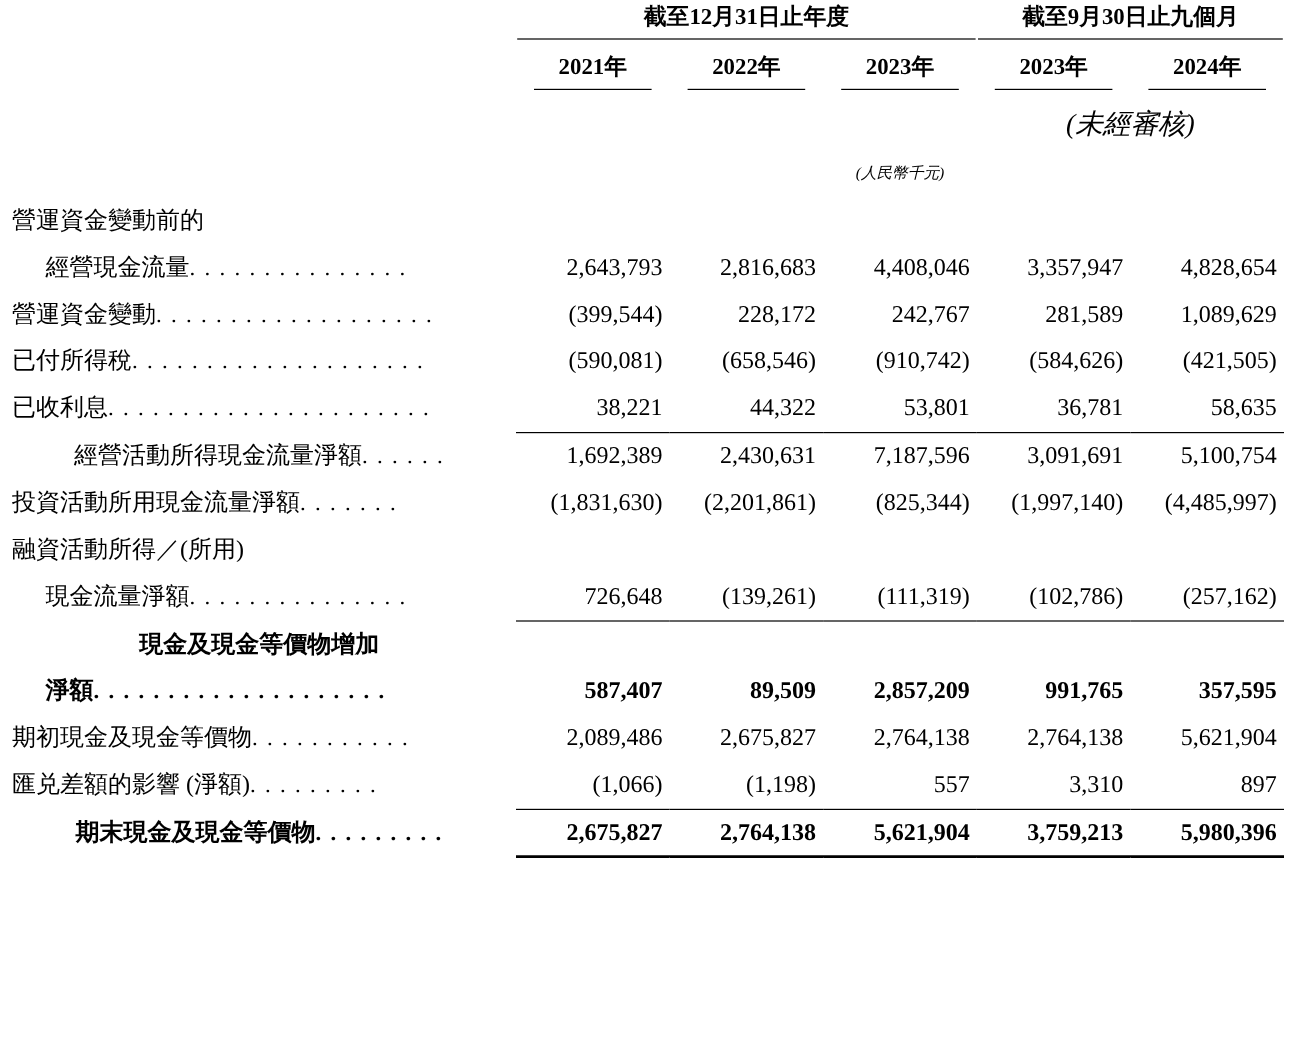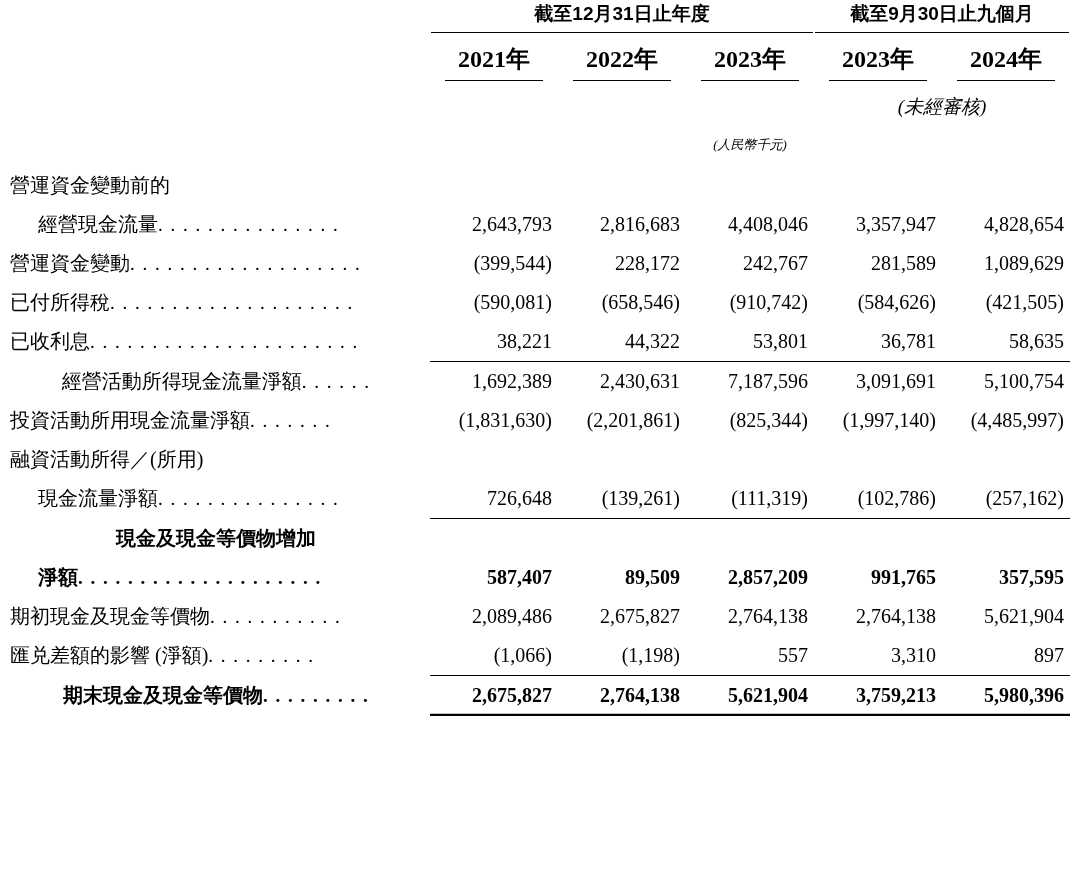--- a/index.html
+++ b/index.html
@@ -28,42 +28,42 @@
     margin-left: 10px;
     table-layout: fixed;
   }
   col.label { width: 420px; }
   col.num { width: 128px; }
   .hdr-group {
     text-align: center;
     font-size: 19px;
     font-weight: bold;
     padding-bottom: 4px;
-    font-family: Liberation Sans, sans-serif;
+    font-family: Liberation Serif, serif;
   }
   .hdr-group .inner {
     display: block;
     padding-bottom: 5px;
   }
   .rule-bottom { border-bottom: 1.3px solid #000; }
   .hdr-year {
     text-align: center;
-    font-size: 24px;
+    font-size: 19px;
     font-weight: bold;
     padding: 6px 0 5px 0;
   }
   .hdr-year .inner {
     display: inline-block;
     padding: 0 6px 5px 6px;
     border-bottom: 1.3px solid #000;
     min-width: 86px;
   }
   .hdr-note {
     text-align: center;
-    font-size: 19px;
+    font-size: 23px;
     font-style: italic;
     padding: 8px 0 2px 0;
     font-family: "Liberation Serif", "DejaVu Serif", serif;
   }
   .hdr-unit {
     text-align: center;
     font-size: 13px;
     font-style: italic;
     padding: 14px 0 12px 0;
   }

